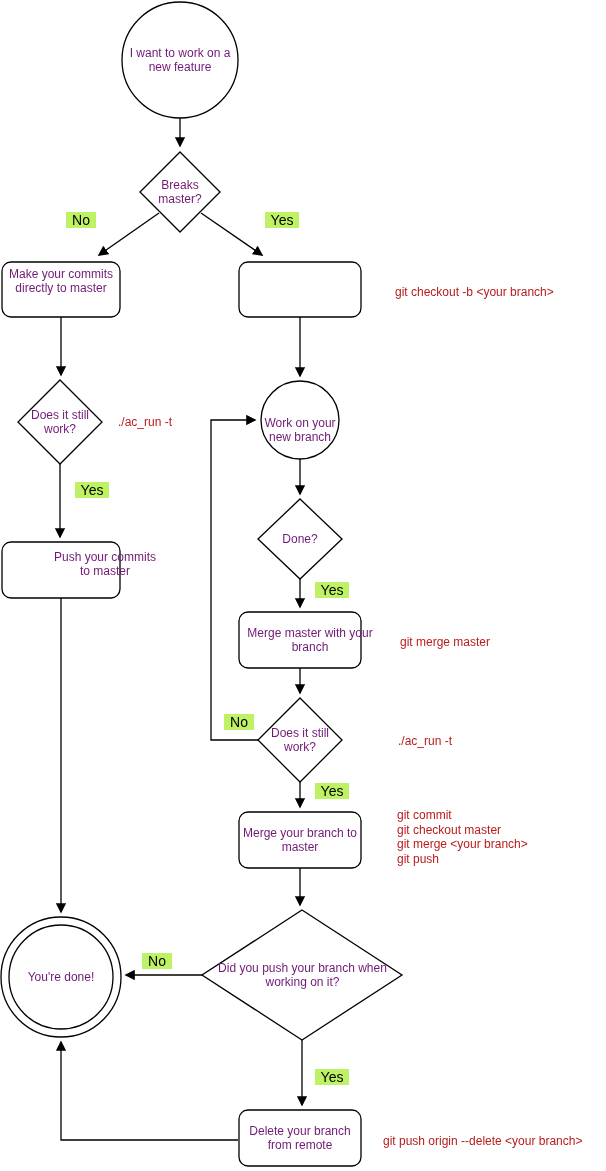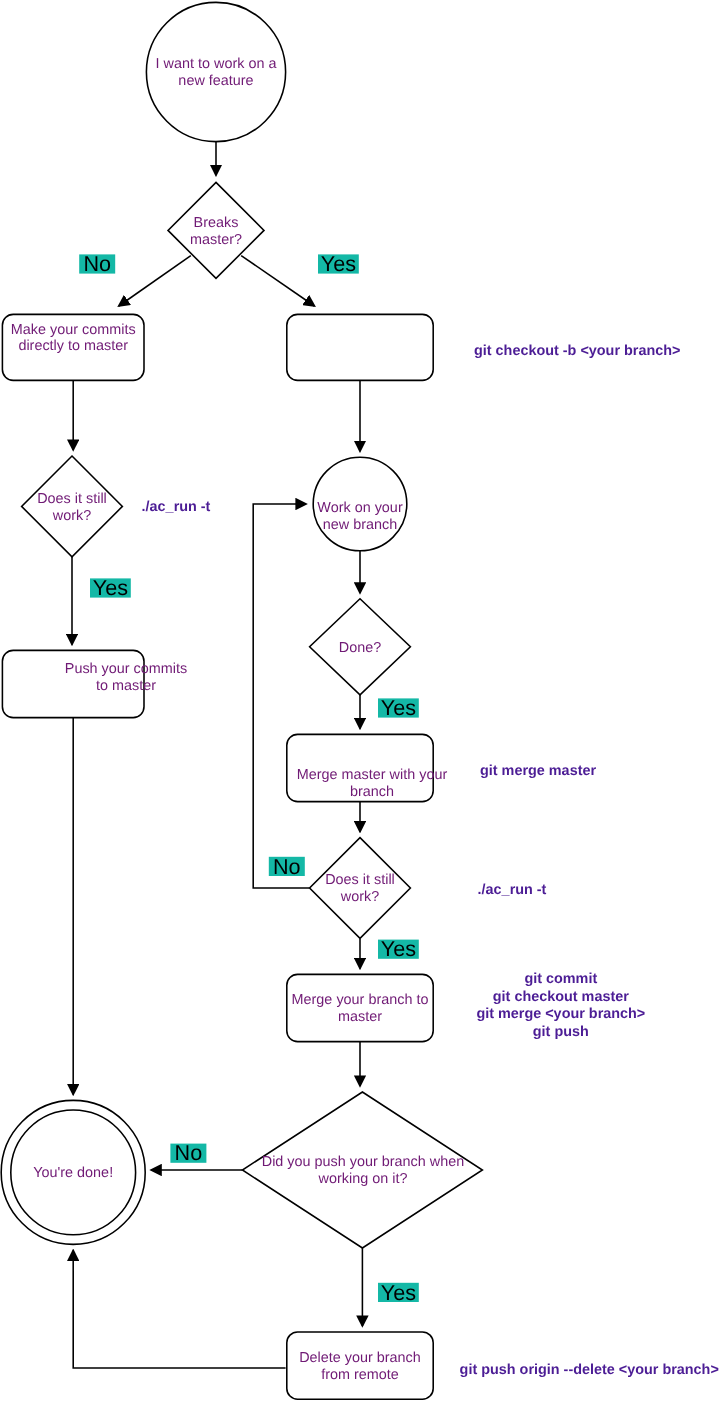--- a/index.html
+++ b/index.html
@@ -15,32 +15,31 @@
   .node-label{
     position:absolute;
     display:flex;align-items:center;justify-content:center;
     text-align:center;
     font-size:12px;line-height:14px;
     color:#701a75;
   }
   .edge-label{
     position:absolute;
     display:flex;align-items:center;justify-content:center;
-    font-size:18px;line-height:14px;
-    background:#14b8a6;
+    font-size:14px;line-height:14px;
+    background:#bef264;
     padding:0 1px;
     color:#000;
   }
   .annotation{
     position:absolute;
     font-size:12px;line-height:14.5px;
     white-space:nowrap;
-    text-align:center;
-    color:#4c1d95;
-    font-weight:bold;
+    text-align:left;
+    color:#b91c1c;
   }
 </style>
 </head>
 <body>
 
 <div class="canvas">
 
   <svg width="606" height="1171" viewBox="0 0 606 1171">
     <defs>
       <marker id="arrow" viewBox="0 0 10 10" refX="8.5" refY="5" markerWidth="8" markerHeight="8" orient="auto-start-reverse">
@@ -88,21 +87,21 @@
     </g>
   </svg>
 
   <div class="node-label" style="left:122px;top:30px;width:116px;height:60px;">I want to work on a new feature</div>
   <div class="node-label" style="left:145px;top:172px;width:70px;height:40px;">Breaks master?</div>
   <div class="node-label" style="left:4px;top:262px;width:114px;height:37px;">Make your commits directly to master</div>
   <div class="node-label" style="left:22px;top:398px;width:76px;height:48px;">Does it still work?</div>
   <div class="node-label" style="left:255px;top:402px;width:90px;height:56px;">Work on your new branch</div>
   <div class="node-label" style="left:4px;top:542px;width:114px;height:44px;padding-left:44px;">Push your commits to master</div>
   <div class="node-label" style="left:265px;top:519px;width:70px;height:40px;">Done?</div>
-  <div class="node-label" style="left:241px;top:612px;width:138px;height:56px;margin-top:12px;">Merge master with your branch</div>
+  <div class="node-label" style="left:241px;top:612px;width:138px;height:56px;">Merge master with your branch</div>
   <div class="node-label" style="left:262px;top:716px;width:76px;height:48px;">Does it still work?</div>
   <div class="node-label" style="left:241px;top:812px;width:118px;height:56px;">Merge your branch to master</div>
   <div class="node-label" style="left:215px;top:945px;width:175px;height:60px;">Did you push your branch when working on it?</div>
   <div class="node-label" style="left:11px;top:947px;width:100px;height:60px;">You're done!</div>
   <div class="node-label" style="left:241px;top:1110px;width:118px;height:56px;">Delete your branch from remote</div>
 
   <div class="edge-label" style="left:66px;top:212px;width:28px;height:16px;">No</div>
   <div class="edge-label" style="left:265px;top:212px;width:32px;height:16px;">Yes</div>
   <div class="edge-label" style="left:75px;top:482px;width:32px;height:16px;">Yes</div>
   <div class="edge-label" style="left:315px;top:582px;width:32px;height:16px;">Yes</div>

